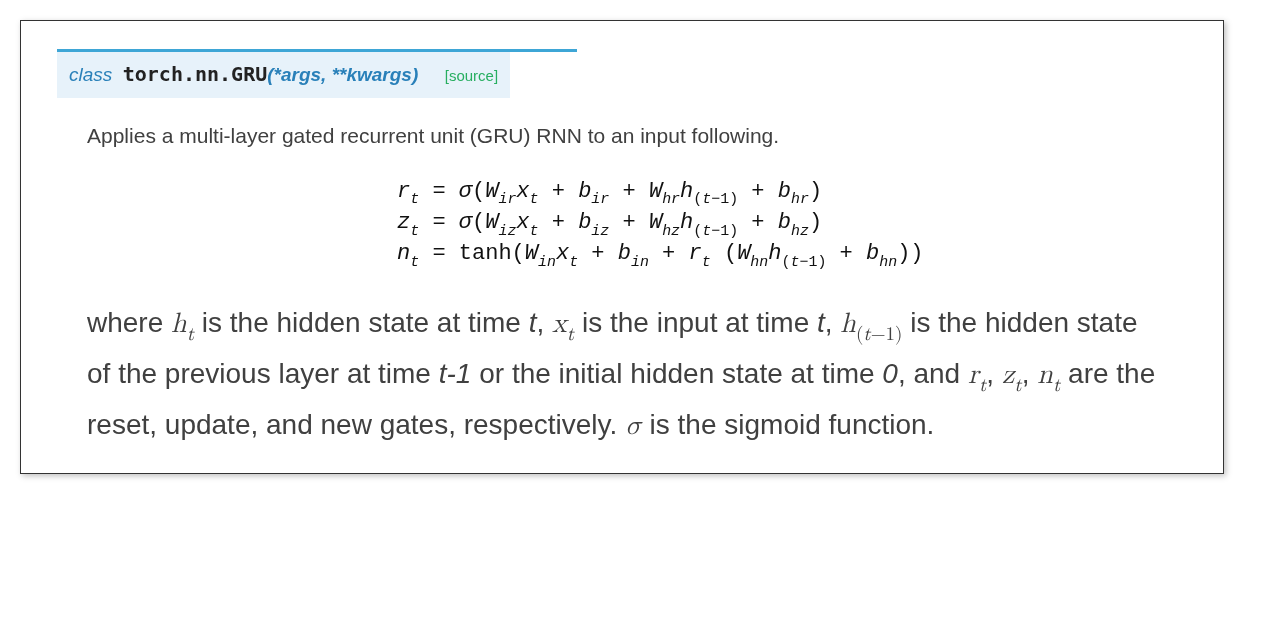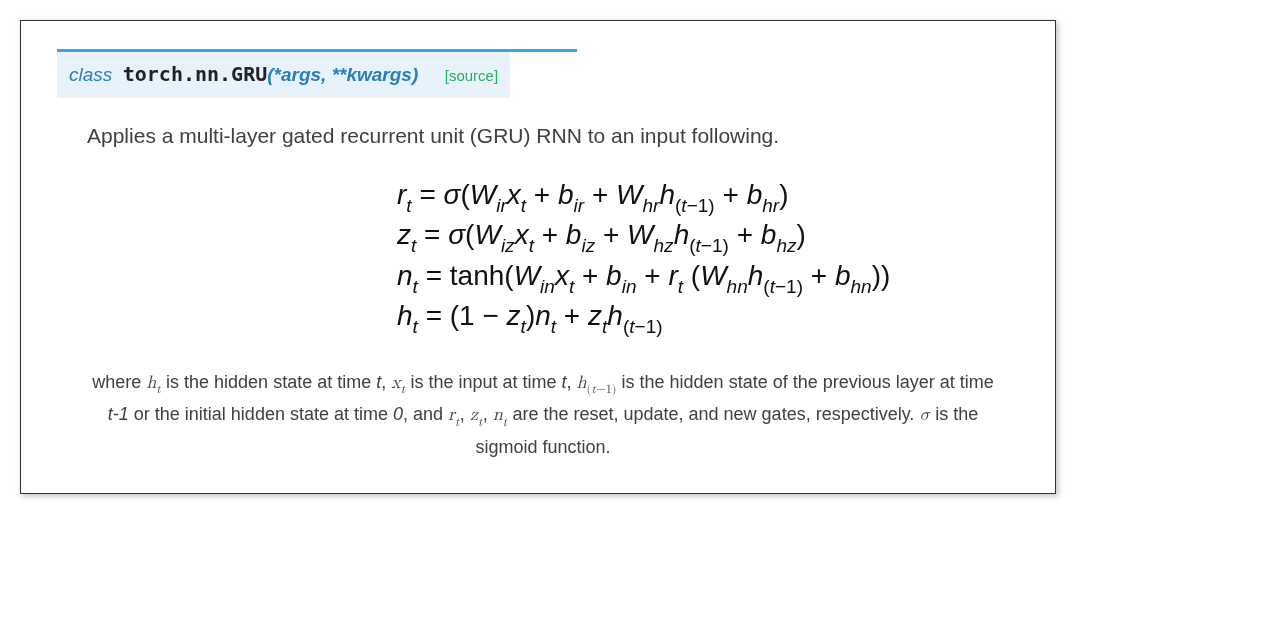--- a/index.html
+++ b/index.html
@@ -6,24 +6,24 @@
       margin: 0;
       padding: 0;
       box-sizing: border-box;
     }
     body {
       font-family: 'Segoe UI', 'Helvetica Neue', Arial, sans-serif;
       background: #ffffff;
       padding: 20px;
     }
     .doc-container {
-      width: 1036px;
+      width: 1204px;
       border: 1px solid #333;
       box-shadow: 2px 2px 6px rgba(0,0,0,0.25);
-      padding: 28px 36px 31px 36px;
+      padding: 28px 36px 24px 36px;
       background: #fff;
     }
     .sig-bar {
       border-top: 3px solid #3ea6d6;
       width: 520px;
     }
     .sig-header {
       background: #e7f2fa;
       padding: 10px 12px 12px 12px;
       display: inline-block;
@@ -59,22 +59,22 @@
     }
     .para {
       font-size: 21px;
       color: #404040;
       line-height: 1.55;
       margin-bottom: 24px;
     }
     .math-block {
       text-align: center;
       margin: 26px 0 30px 0;
-      font-family: Liberation Sans, sans-serif;
-      font-size: 28px;
+      font-family: Liberation Mono, monospace;
+      font-size: 22px;
       color: #111;
     }
     .math-block .eq-line {
       display: block;
       margin: 4px 0;
       text-align: left;
       padding-left: 310px;
     }
     .mi { font-style: italic; }
     .sub {
@@ -91,24 +91,23 @@
       position: relative;
       top: 0.08em;
     }
     .fn { font-style: normal; }
     .math-inline {
       font-family: 'Cambria Math', 'STIX', 'Latin Modern Math', serif;
       font-style: italic;
     }
     .math-inline .sub { font-style: italic; }
     .desc-para {
-      font-size: 18px;
+      font-size: 28px;
       color: #404040;
       line-height: 1.7;
-      text-align: center;
     }
     .desc-para .plain-t { font-style: italic; }
   </style>
 </head>
 <body>
 
 <div class="doc-container">
   <div class="sig-bar"></div>
   <div class="sig-header">
     <span class="kw-class">class</span>
@@ -123,22 +122,19 @@
     <div class="math-block">
       <span class="eq-line">
         <span class="mi">r</span><span class="sub">t</span> = <span class="mi">σ</span>(<span class="mi">W</span><span class="sub">ir</span><span class="mi">x</span><span class="sub">t</span> + <span class="mi">b</span><span class="sub">ir</span> + <span class="mi">W</span><span class="sub">hr</span><span class="mi">h</span><span class="psub">(<span class="mi">t</span>−1)</span> + <span class="mi">b</span><span class="sub">hr</span>)
       </span>
       <span class="eq-line">
         <span class="mi">z</span><span class="sub">t</span> = <span class="mi">σ</span>(<span class="mi">W</span><span class="sub">iz</span><span class="mi">x</span><span class="sub">t</span> + <span class="mi">b</span><span class="sub">iz</span> + <span class="mi">W</span><span class="sub">hz</span><span class="mi">h</span><span class="psub">(<span class="mi">t</span>−1)</span> + <span class="mi">b</span><span class="sub">hz</span>)
       </span>
       <span class="eq-line">
         <span class="mi">n</span><span class="sub">t</span> = <span class="fn">tanh</span>(<span class="mi">W</span><span class="sub">in</span><span class="mi">x</span><span class="sub">t</span> + <span class="mi">b</span><span class="sub">in</span> + <span class="mi">r</span><span class="sub">t</span> (<span class="mi">W</span><span class="sub">hn</span><span class="mi">h</span><span class="psub">(<span class="mi">t</span>−1)</span> + <span class="mi">b</span><span class="sub">hn</span>))
       </span>
-      <span class="eq-line">
-        <span class="mi">h</span><span class="sub">t</span> = (1 − <span class="mi">z</span><span class="sub">t</span>)<span class="mi">n</span><span class="sub">t</span> + <span class="mi">z</span><span class="sub">t</span><span class="mi">h</span><span class="psub">(<span class="mi">t</span>−1)</span>
-      </span>
     </div>
 
     <p class="desc-para">
       <span>where </span><span class="math-inline"><span class="mi">h</span><span class="sub">t</span></span><span> is the hidden state at time </span><span class="plain-t">t</span><span>, </span><span class="math-inline"><span class="mi">x</span><span class="sub">t</span></span><span> is the input at time </span><span class="plain-t">t</span><span>, </span><span class="math-inline"><span class="mi">h</span><span class="psub">(<span class="mi">t</span>−1)</span></span><span> is the hidden state of the previous layer at time </span><span class="plain-t">t-1</span><span> or the initial hidden state at time </span><span class="plain-t">0</span><span>, and </span><span class="math-inline"><span class="mi">r</span><span class="sub">t</span></span><span>, </span><span class="math-inline"><span class="mi">z</span><span class="sub">t</span></span><span>, </span><span class="math-inline"><span class="mi">n</span><span class="sub">t</span></span><span> are the reset, update, and new gates, respectively. </span><span class="math-inline">σ</span><span> is the sigmoid function.</span>
     </p>
   </div>
 </div>
 
 </body></html>

